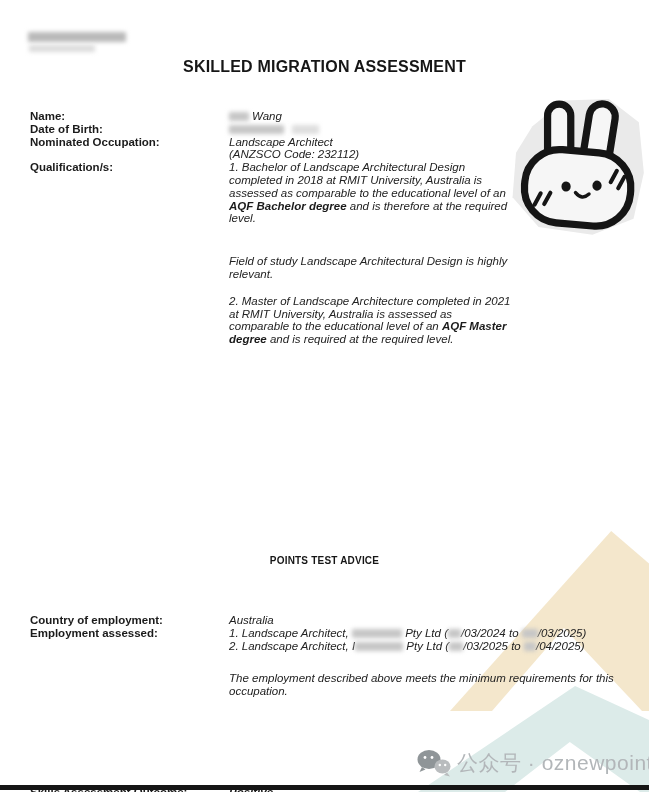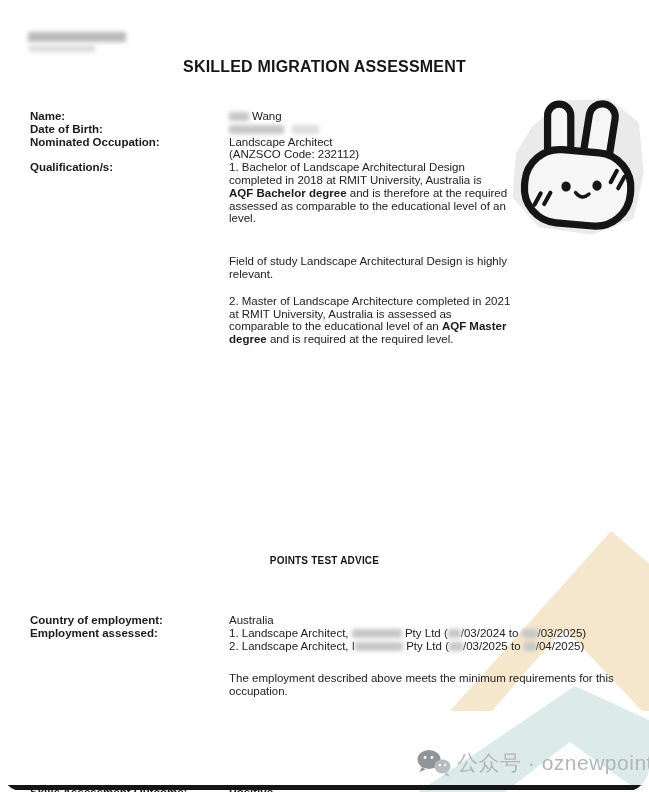--- a/index.html
+++ b/index.html
@@ -3,34 +3,34 @@
 <meta charset="utf-8">
 <style>
   :root{
     --cream:#f4e7cc;
     --teal:#dcebe9;
     --wm-text:#b2b6b9;
   }
   html,body{margin:0;padding:0;background:#fff;}
   .page{
     position:relative;width:649px;height:792px;background:#fff;overflow:hidden;
-    font-family:"Liberation Sans","DejaVu Sans",sans-serif;font-size:11.5px;color:#222;border-radius:25px;
+    font-family:"Liberation Sans","DejaVu Sans",sans-serif;font-size:11.5px;color:#222;
   }
   .abs{position:absolute;}
   .b{font-weight:bold;color:#1b1b1b;}
   .title{
     position:absolute;left:0;width:100%;text-align:center;
     font-weight:bold;color:#161616;letter-spacing:.2px;
   }
   #doc-title{top:58px;font-size:16px;}
   #points-title{top:555px;font-size:10px;}
   .grid{display:grid;grid-template-columns:199px 1fr;line-height:12.8px;}
   .grid > div{min-width:0;}
   .lbl{font-weight:bold;color:#1b1b1b;}
-  .ln{white-space:nowrap;}
+  .ln{white-space:nowrap;font-style:italic;}
   .redact{
     display:inline-block;height:9px;border-radius:1px;background:#c6c6c6;
     filter:blur(2px);vertical-align:-1px;
   }
   .redact.light{background:#dedede;}
   .gap-lg{margin-top:30px;}
   .gap-md{margin-top:14px;}
   .gap-meets{margin-top:20px;}
   .shape{position:absolute;z-index:0;}
   .content{position:relative;z-index:2;}
@@ -103,22 +103,22 @@
     <div class="lbl">Nominated Occupation:</div>
     <div>
       <div class="ln">Landscape Architect</div>
       <div class="ln">(ANZSCO Code: 232112)</div>
     </div>
 
     <div class="lbl">Qualification/s:</div>
     <div>
       <div class="ln">1. Bachelor of Landscape Architectural Design</div>
       <div class="ln">completed in 2018 at RMIT University, Australia is</div>
+      <div class="ln">assessed as comparable to the educational level of an</div>
       <div class="ln"><span class="b">AQF Bachelor degree</span><span> and is therefore at the required</span></div>
-      <div class="ln">assessed as comparable to the educational level of an</div>
       <div class="ln">level.</div>
 
       <div class="ln gap-lg">Field of study Landscape Architectural Design is highly</div>
       <div class="ln">relevant.</div>
 
       <div class="ln gap-md">2. Master of Landscape Architecture completed in 2021</div>
       <div class="ln">at RMIT University, Australia is assessed as</div>
       <div class="ln"><span>comparable to the educational level of an </span><span class="b">AQF Master</span></div>
       <div class="ln"><span class="b">degree</span><span> and is required at the required level.</span></div>
     </div>

